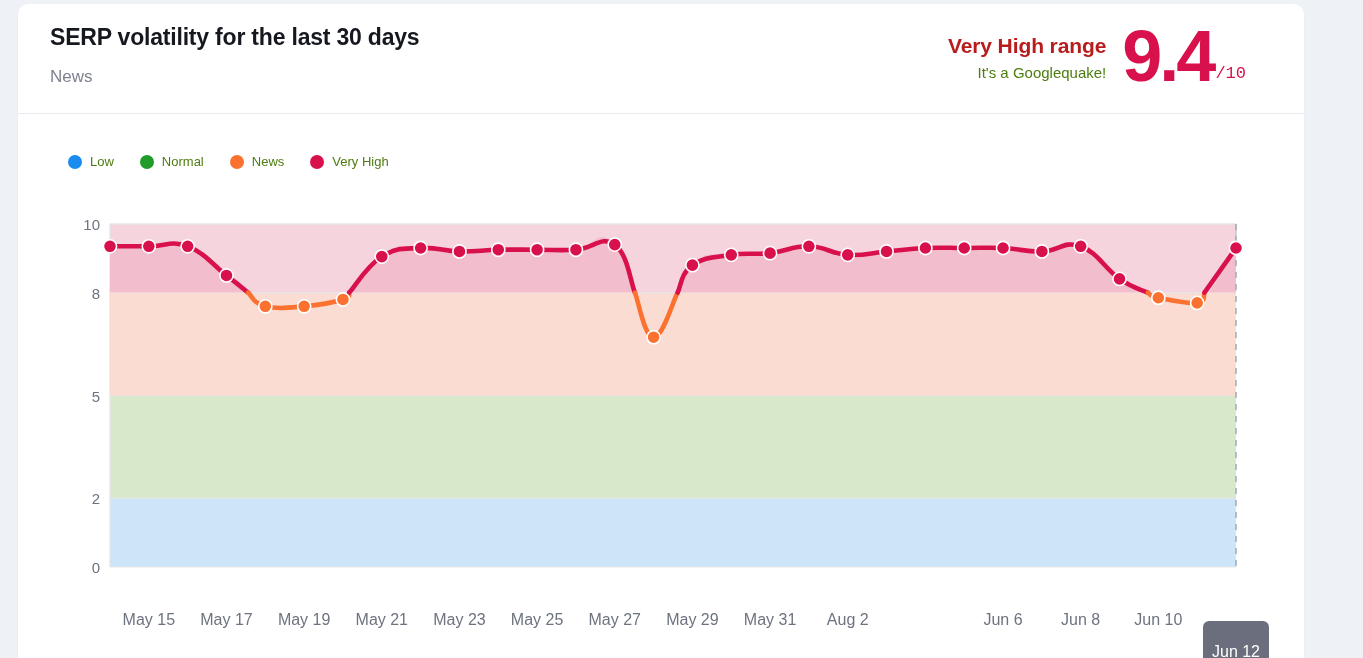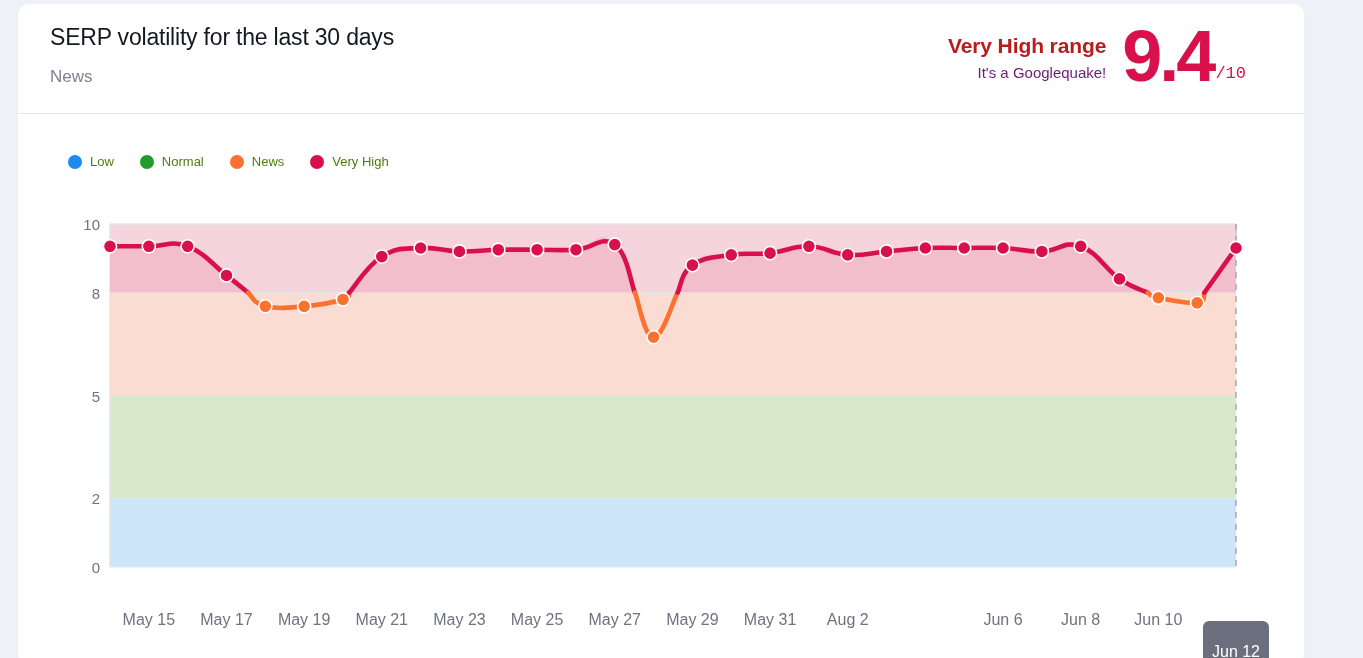--- a/index.html
+++ b/index.html
@@ -18,41 +18,41 @@
     overflow:hidden;
   }
   .card-header{
     position:relative;
     height:110px;
     border-bottom:1px solid #e8eaee;
     box-sizing:border-box;
   }
   .title{
     position:absolute;left:32px;top:20px;
-    font-size:23px;font-weight:normal;color:#16181f;
+    font-size:23px;font-weight:bold;color:#16181f;
     letter-spacing:-0.2px;
     text-align:right;
   }
   .subtitle{
     position:absolute;left:32px;top:63px;
     font-size:17px;color:#7d828e;
   }
   .score-block{
     position:absolute;right:58px;top:21px;
     display:flex;align-items:flex-start;
   }
   .score-text{
     text-align:right;padding-top:8px;padding-right:16px;
   }
   .score-range{
     font-size:21px;font-weight:bold;color:#b91c1c;
     letter-spacing:-0.1px;line-height:25px;
   }
   .score-quip{
-    font-size:15px;color:#701a75;margin-top:6px;line-height:18px;
+    font-size:15px;color:#4d7c0f;margin-top:6px;line-height:18px;
   }
   .score-number-wrap{
     display:flex;align-items:flex-end;
   }
   .score-number{
     font-size:72px;font-weight:bold;color:#d8114c;
     line-height:62px;letter-spacing:-3px;
   }
   .score-denom{
     font-size:17px;color:#d8114c;margin-left:2px;

